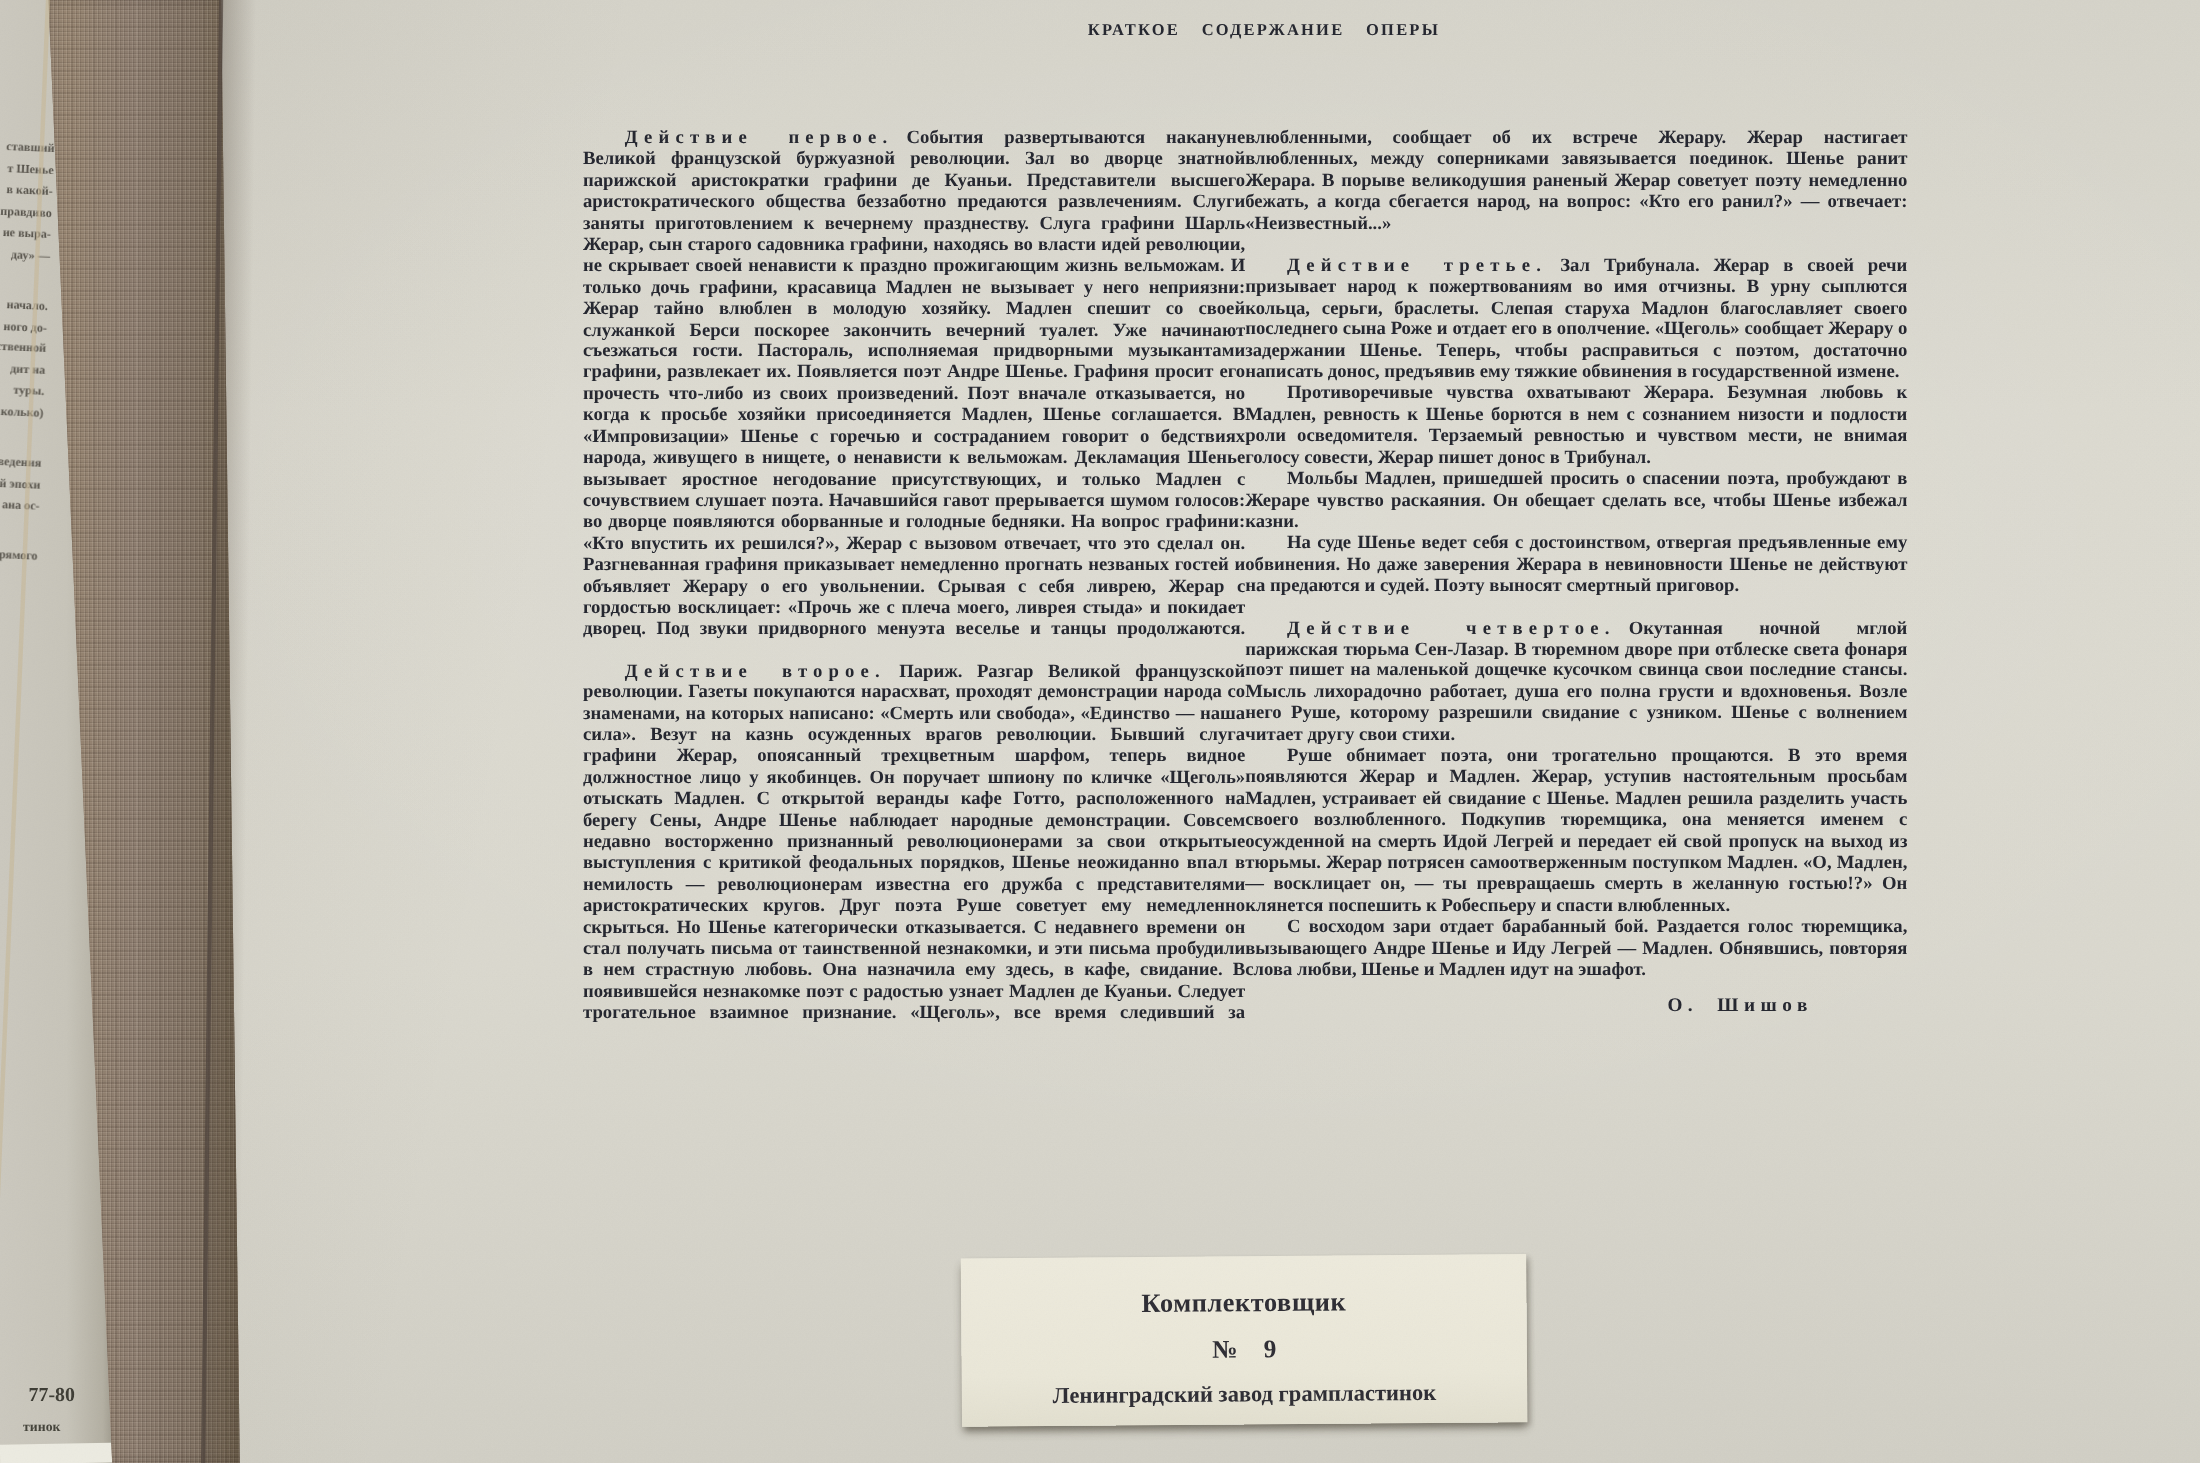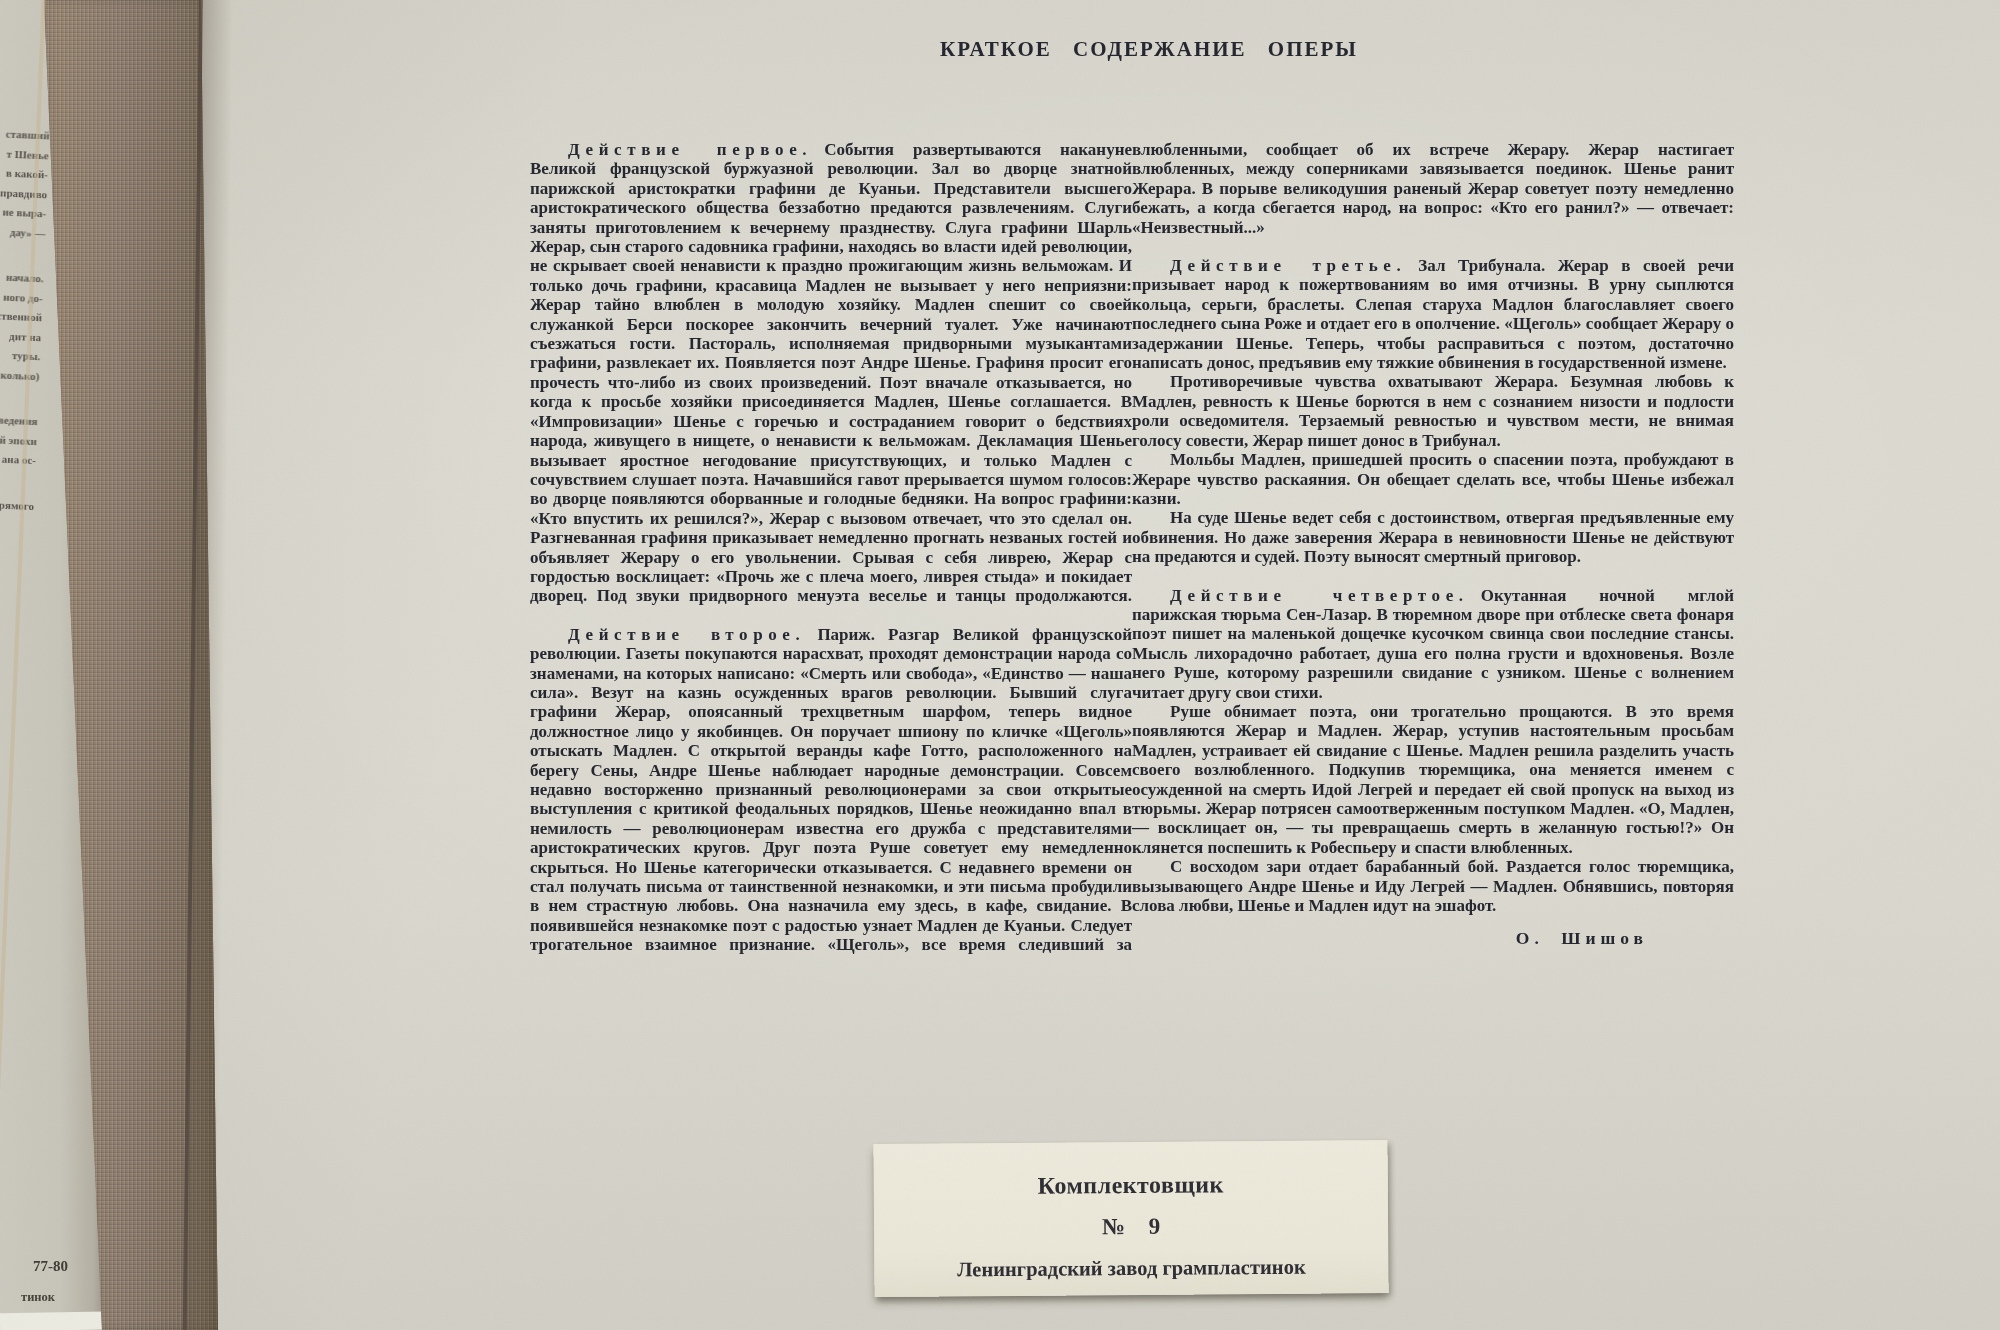--- a/index.html
+++ b/index.html
@@ -20,21 +20,21 @@
   .prev-edge{position:absolute;left:0;top:0;width:110px;height:1330px;
     clip-path:polygon(0 0,44px 0,102px 100%,0 100%);
     background:linear-gradient(to right,#cbc8be 0%,#c7c4b9 55%,#b3afa2 85%,#8f8a7c 100%);}
   .frag-stack{position:absolute;left:-8px;top:124px;width:58px;
     transform:rotate(2.4deg);transform-origin:top left;
     text-align:right;color:#56524a;font-weight:700;font-size:11px;line-height:19.5px;
     filter:blur(0.4px);}
   .frag{white-space:nowrap;}
   .frag-gap{margin-top:26px;}
   .frag-bottom1{position:absolute;left:2px;top:1258px;width:66px;text-align:right;
-    font-weight:700;font-size:15px;color:#3d3c34;filter:blur(0.3px);}
+    font-weight:700;font-size:18px;color:#3d3c34;filter:blur(0.3px);}
   .frag-bottom2{position:absolute;left:4px;top:1290px;width:68px;text-align:center;
     font-weight:700;font-size:12.5px;color:#44433a;filter:blur(0.4px);}
   .corner-paper{position:absolute;left:0;top:1312px;width:150px;height:18px;
     background:#ecebe1;transform:rotate(-1deg);}
 
   
   .spine{position:absolute;left:0;top:0;width:232px;height:1330px;
     clip-path:polygon(44px 0,201px 0,218px 100%,102px 100%);
     background-color:#8d7d6f;
     background-image:
@@ -45,21 +45,21 @@
   .spine-left-line{position:absolute;left:42px;top:-8px;width:4px;height:1350px;
     background:#c6b693;opacity:.55;transform:rotate(2.4deg);transform-origin:top left;}
   .spine-right-line{position:absolute;left:199px;top:-4px;width:4px;height:1340px;
     background:#4f443c;opacity:.8;transform:rotate(0.7deg);transform-origin:top left;}
   .page-shadow{position:absolute;left:203px;top:-4px;width:30px;height:1340px;
     background:linear-gradient(to right, rgba(86,75,63,0.30), transparent);
     transform:rotate(0.7deg);transform-origin:top left;}
 
   
   .content{position:absolute;left:530px;top:0;width:1238px;color:#23252e;}
-  .title{margin-top:37px;text-align:center;font-weight:700;font-size:21px;
+  .title{margin-top:20px;text-align:center;font-weight:700;font-size:15px;
     letter-spacing:2px;word-spacing:14px;}
   .cols{display:flex;margin-top:78px;align-items:flex-start;}
   .col{width:602px;font-weight:700;font-size:17px;line-height:19.4px;
     text-align:justify;hyphens:auto;-webkit-hyphens:auto;}
   .par{margin:0;text-indent:38px;}
   .cont{text-indent:0;}
   .section{margin-top:19px;}
   .flush-end{text-align-last:justify;}
   .lead{letter-spacing:.33em;word-spacing:.45em;margin-right:12px;}
   .signature{margin-top:14px;text-align:right;padding-right:86px;

